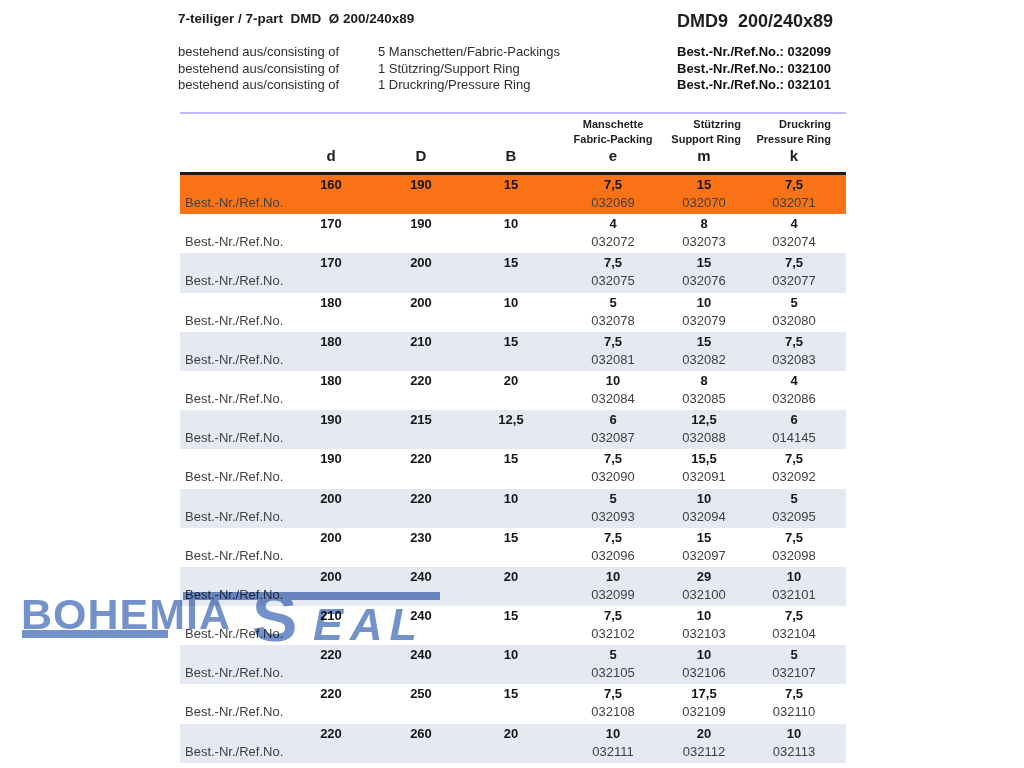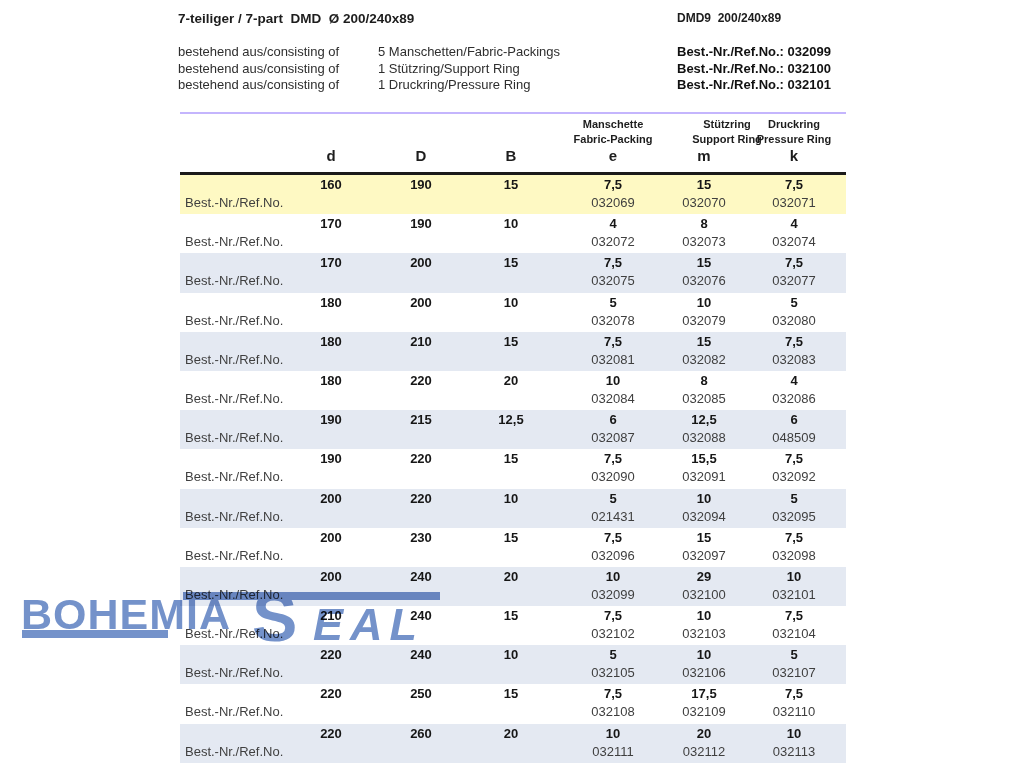--- a/index.html
+++ b/index.html
@@ -2,31 +2,31 @@
 <html><head>
 <meta charset="utf-8">
 <style>
   html,body{margin:0;padding:0;background:#ffffff;}
   .page{position:relative;width:1024px;height:768px;background:#ffffff;overflow:hidden;
         font-family:"Liberation Sans","DejaVu Sans",sans-serif;color:#1d1d1d;}
 
   
   .doc-header{position:absolute;left:0;top:0;width:1024px;}
   .title-left{position:absolute;left:178px;top:11px;font-size:13.5px;font-weight:bold;white-space:pre;}
-  .title-right{position:absolute;left:677px;top:11px;font-size:12px;font-weight:bold;white-space:pre;}
+  .title-right{position:absolute;left:677px;top:11px;font-size:18px;font-weight:bold;white-space:pre;}
   .comp-row{position:absolute;left:0;width:1024px;height:17px;font-size:13px;}
   .comp-row .c-label{position:absolute;left:178px;color:#2e2e2e;}
   .comp-row .c-item{position:absolute;left:378px;color:#2e2e2e;text-align:center;}
   .comp-row .c-ref{position:absolute;left:677px;font-weight:bold;color:#111;}
 
   
   .spec-table{position:absolute;left:180px;top:112px;width:666px;border-top:2px solid #c4b5fd;}
   .tbl-header{position:relative;height:58px;border-bottom:3px solid #1a1a1a;}
   .ghdr{position:absolute;top:3px;width:110px;text-align:center;font-size:11px;font-weight:bold;line-height:15px;}
-  .ghdr.g-e{left:378px;} .ghdr.g-m{left:492px;} .ghdr.g-k{left:559px;}
+  .ghdr.g-e{left:378px;} .ghdr.g-m{left:451px;text-align:right;} .ghdr.g-k{left:541px;text-align:right;}
   .letter{position:absolute;top:33px;font-size:15px;font-weight:bold;text-align:center;}
 
   .cell{position:absolute;text-align:center;}
   .col-d{left:106px;width:90px;} .col-D{left:196px;width:90px;} .col-B{left:286px;width:90px;}
   .col-e{left:378px;width:110px;} .col-m{left:469px;width:110px;} .col-k{left:559px;width:110px;}
 
   .row-group{position:relative;height:39.2px;}
   .row-group.shaded{background:#e4e9f2;}
   .row-group .val{top:2px;font-size:13px;font-weight:bold;color:#161616;}
   .row-group .ref{top:20px;font-size:13px;font-weight:normal;color:#3f3f3f;}
@@ -84,21 +84,21 @@
         <div>Pressure Ring</div>
       </div>
       <span class="letter cell col-d">d</span>
       <span class="letter cell col-D">D</span>
       <span class="letter cell col-B">B</span>
       <span class="letter cell col-e">e</span>
       <span class="letter cell col-m">m</span>
       <span class="letter cell col-k">k</span>
     </div>
     <div id="tbl-body">
-    <div class="row-group shaded" style="background: #fef9c3;">
+    <div class="row-group shaded" style="background: #f97316;">
       <span class="cell val col-d">160</span>
       <span class="cell val col-D">190</span>
       <span class="cell val col-B">15</span>
       <span class="cell val col-e">7,5</span>
       <span class="cell val col-m">15</span>
       <span class="cell val col-k">7,5</span>
       <span class="row-label">Best.-Nr./Ref.No.</span>
       <span class="cell ref col-e">032069</span>
       <span class="cell ref col-m">032070</span>
       <span class="cell ref col-k">032071</span>
@@ -172,21 +172,21 @@
     <div class="row-group shaded" style="background: rgb(228, 233, 242);">
       <span class="cell val col-d">190</span>
       <span class="cell val col-D">215</span>
       <span class="cell val col-B">12,5</span>
       <span class="cell val col-e">6</span>
       <span class="cell val col-m">12,5</span>
       <span class="cell val col-k">6</span>
       <span class="row-label">Best.-Nr./Ref.No.</span>
       <span class="cell ref col-e">032087</span>
       <span class="cell ref col-m">032088</span>
-      <span class="cell ref col-k">048509</span>
+      <span class="cell ref col-k">014145</span>
     </div>
 
     <div class="row-group">
       <span class="cell val col-d">190</span>
       <span class="cell val col-D">220</span>
       <span class="cell val col-B">15</span>
       <span class="cell val col-e">7,5</span>
       <span class="cell val col-m">15,5</span>
       <span class="cell val col-k">7,5</span>
       <span class="row-label">Best.-Nr./Ref.No.</span>
@@ -196,21 +196,21 @@
     </div>
 
     <div class="row-group shaded" style="background: rgb(228, 233, 242);">
       <span class="cell val col-d">200</span>
       <span class="cell val col-D">220</span>
       <span class="cell val col-B">10</span>
       <span class="cell val col-e">5</span>
       <span class="cell val col-m">10</span>
       <span class="cell val col-k">5</span>
       <span class="row-label">Best.-Nr./Ref.No.</span>
-      <span class="cell ref col-e">021431</span>
+      <span class="cell ref col-e">032093</span>
       <span class="cell ref col-m">032094</span>
       <span class="cell ref col-k">032095</span>
     </div>
 
     <div class="row-group">
       <span class="cell val col-d">200</span>
       <span class="cell val col-D">230</span>
       <span class="cell val col-B">15</span>
       <span class="cell val col-e">7,5</span>
       <span class="cell val col-m">15</span>

